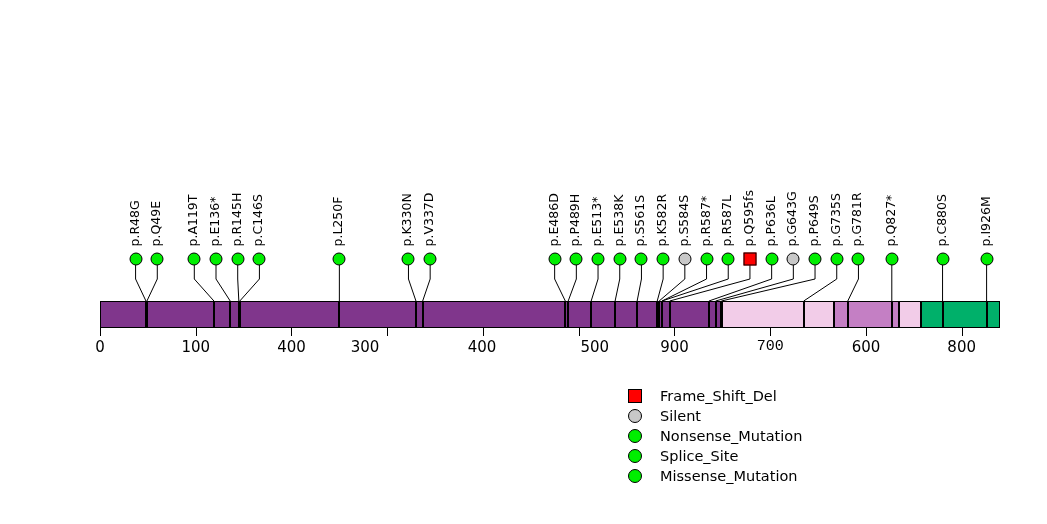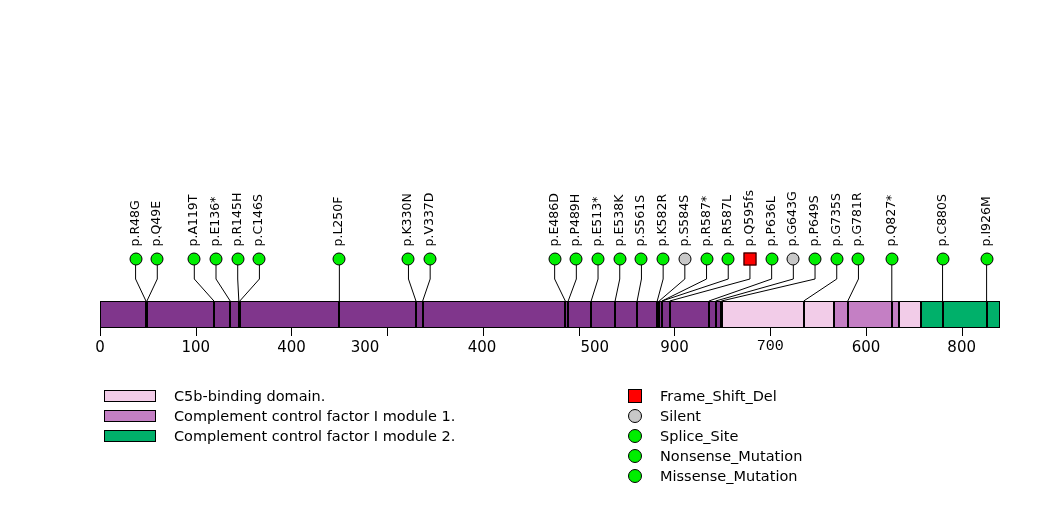--- a/index.html
+++ b/index.html
@@ -236,49 +236,35 @@
       <div class="tick" style="left: 674.468px; top: 328px; height: 8px;"></div>
       <div class="tick-label" style="left: 674.468px; top: 338px;">900</div>
       <div class="tick" style="left: 770.213px; top: 328px; height: 8px;"></div>
       <div class="tick-label" style="left: 770.213px; top: 338px; font-family: Liberation Mono, monospace;">700</div>
       <div class="tick" style="left: 865.957px; top: 328px; height: 8px;"></div>
       <div class="tick-label" style="left: 865.957px; top: 338px;">600</div>
       <div class="tick" style="left: 961.702px; top: 328px; height: 8px;"></div>
       <div class="tick-label" style="left: 961.702px; top: 338px;">800</div>
     </div>
 
-  <div class="legend" id="domain-legend" style="left:104px;top:386px;">
-      <div class="legend-row">
-        <div class="swatch-box" style="background: rgb(242, 204, 232);"></div>
-        <div class="legend-text">C5b-binding domain.</div>
-      </div>
-      <div class="legend-row">
-        <div class="swatch-box" style="background: rgb(196, 127, 196);"></div>
-        <div class="legend-text">Complement control factor I module 1.</div>
-      </div>
-      <div class="legend-row">
-        <div class="swatch-box" style="background: rgb(0, 176, 106);"></div>
-        <div class="legend-text">Complement control factor I module 2.</div>
-      </div>
-    </div>
   <div class="legend" id="mutation-legend" style="left:628px;top:386px;">
       <div class="legend-row">
         <div class="swatch-mark square" style="background: rgb(255, 0, 0);"></div>
         <div class="legend-text">Frame_Shift_Del</div>
       </div>
       <div class="legend-row">
         <div class="swatch-mark circle" style="background: rgb(200, 200, 200);"></div>
         <div class="legend-text">Silent</div>
       </div>
       <div class="legend-row">
         <div class="swatch-mark circle" style="background: rgb(0, 238, 0);"></div>
+        <div class="legend-text">Nonsense_Mutation</div>
+      </div>
+      <div class="legend-row">
+        <div class="swatch-mark circle" style="background: rgb(0, 238, 0);"></div>
         <div class="legend-text">Splice_Site</div>
-      </div>
-      <div class="legend-row">
-        <div class="swatch-mark circle" style="background: rgb(0, 238, 0);"></div>
-        <div class="legend-text">Nonsense_Mutation</div>
       </div>
       <div class="legend-row">
         <div class="swatch-mark circle" style="background: rgb(0, 238, 0);"></div>
         <div class="legend-text">Missense_Mutation</div>
       </div>
     </div>
 </div>
 
 </body></html>

